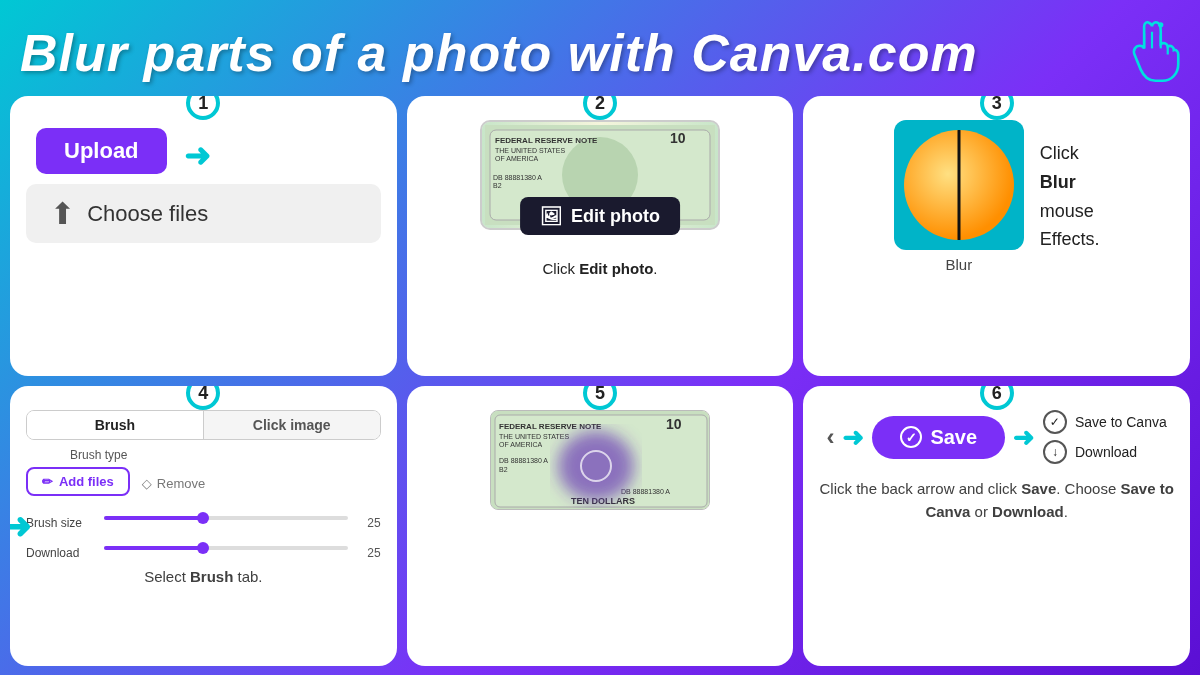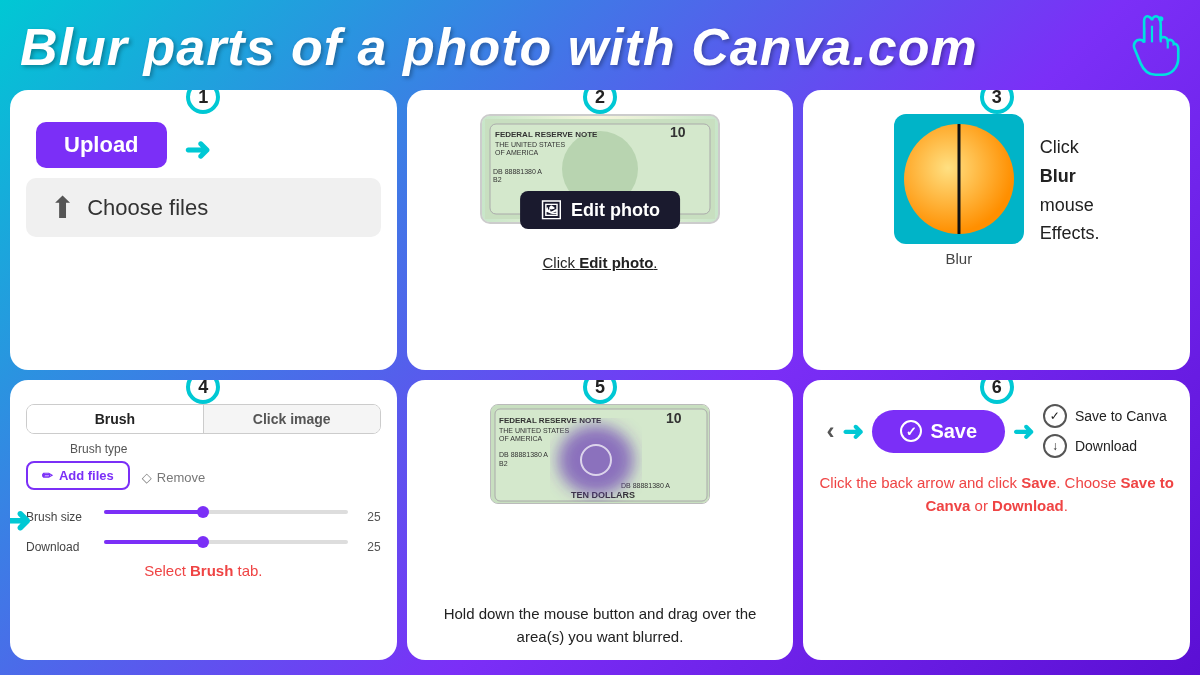--- a/index.html
+++ b/index.html
@@ -5,21 +5,21 @@
     * { box-sizing: border-box; margin: 0; padding: 0; }
     body {
       width: 1200px;
       height: 675px;
       overflow: hidden;
       font-family: 'Arial', sans-serif;
       background: linear-gradient(135deg, #00c8d4 0%, #7b2ff7 60%, #5b0fd4 100%);
     }
 
     .header {
-      padding: 10px 20px 6px 20px;
+      padding: 16px 20px 6px 20px;
       display: flex;
       align-items: center;
       justify-content: space-between;
     }
 
     .header-title {
       font-family: 'Arial', cursive;
       font-style: italic;
       font-weight: 900;
       font-size: 52px;
@@ -427,21 +427,21 @@
       border-radius: 50%;
       display: flex;
       align-items: center;
       justify-content: center;
       font-size: 12px;
     }
 
     .card-desc-bottom {
       font-size: 15px;
       text-align: center;
-      color: #ef4444;
+      color: #404040;
       margin-top: 6px;
       line-height: 1.5;
     }
 
     .step1-row {
       display: flex;
       align-items: center;
       width: 100%;
       margin-top: 8px;
     }
@@ -501,21 +501,21 @@
             <span>🖼</span> 
               <span>Edit photo</span>
           </div>
         </div>
       </div>
       <div class="edit-photo-overlay">
         <span>🖼</span>
         <span>Edit photo</span>
       </div>
     </div>
-    <p class="card-desc" style="margin-top:28px;text-decoration:underline;">
+    <p class="card-desc" style="margin-top:28px;">
       Click <strong>Edit photo</strong>.
     </p>
   </div>
 
   <div class="card">
     <div class="step-number">3</div>
     <div class="card3-content">
       <div style="display:flex;flex-direction:column;align-items:center;">
         <div class="orange-img">
           <div class="orange-half">
@@ -592,21 +592,20 @@
         <text x="80" y="93" font-size="9" fill="#333" font-weight="bold">TEN DOLLARS</text>
         <ellipse cx="105" cy="55" rx="38" ry="35" fill="rgba(100,50,180,0.65)" filter="url(#blur1)"></ellipse>
         <defs>
           <filter id="blur1">
             <feGaussianBlur stdDeviation="8"></feGaussianBlur>
           </filter>
         </defs>
         <circle cx="105" cy="55" r="15" fill="none" stroke="white" stroke-width="2" opacity="0.7"></circle>
       </svg>
     </div>
-    <p class="card-desc">Hold down the mouse button and drag over the area(s) you want blurred.</p>
   </div>
 
   <div class="card">
     <div class="step-number">6</div>
     <div class="card6-content">
       <div class="save-row">
         <span class="back-arrow">‹</span>
         <span style="color:#00c8d4;font-size:26px;font-weight:900;">➜</span>
         <div class="save-btn">
           <span style="border:2px solid white;border-radius:50%;width:22px;height:22px;display:flex;align-items:center;justify-content:center;font-size:13px;">✓</span>

